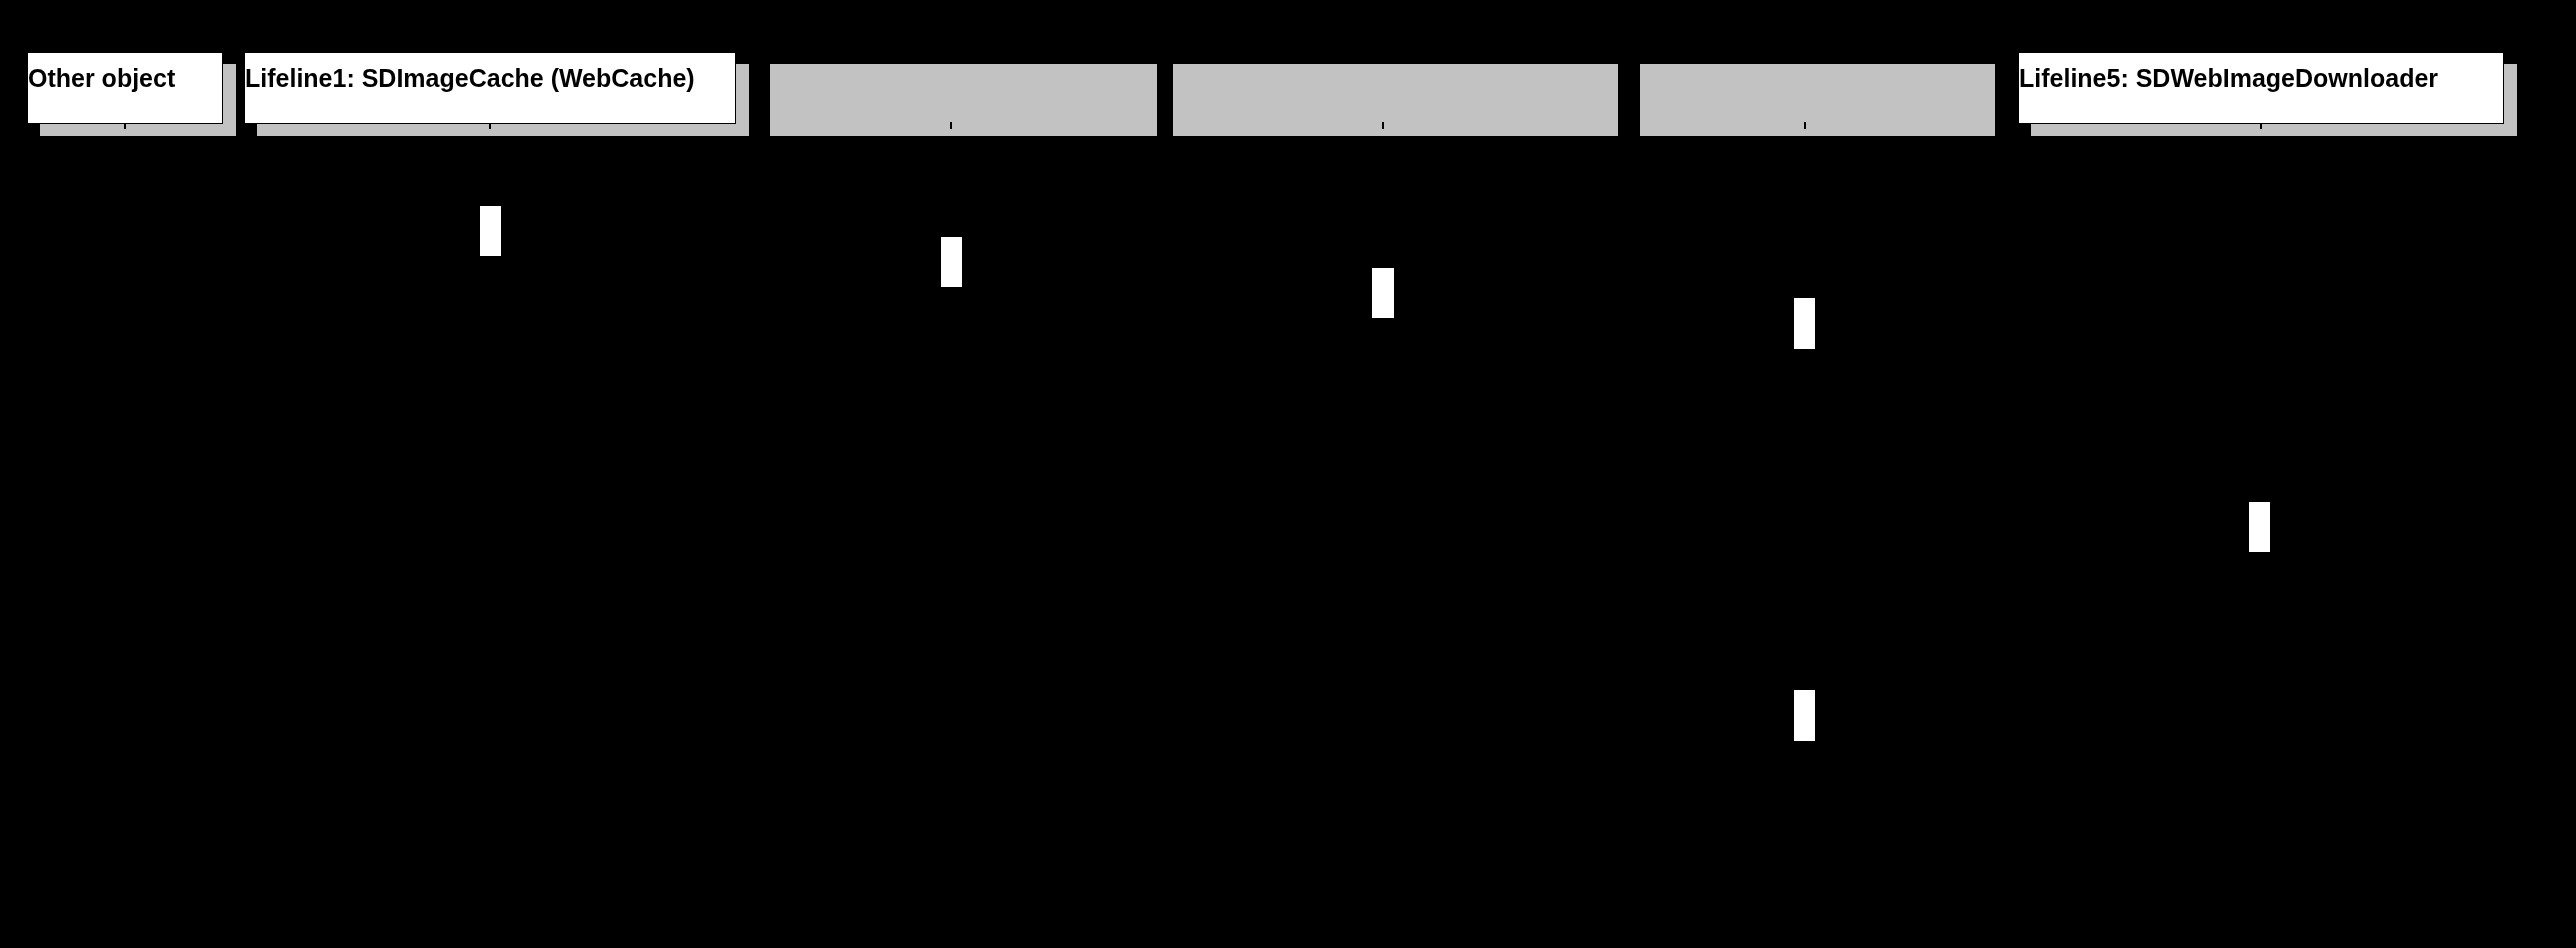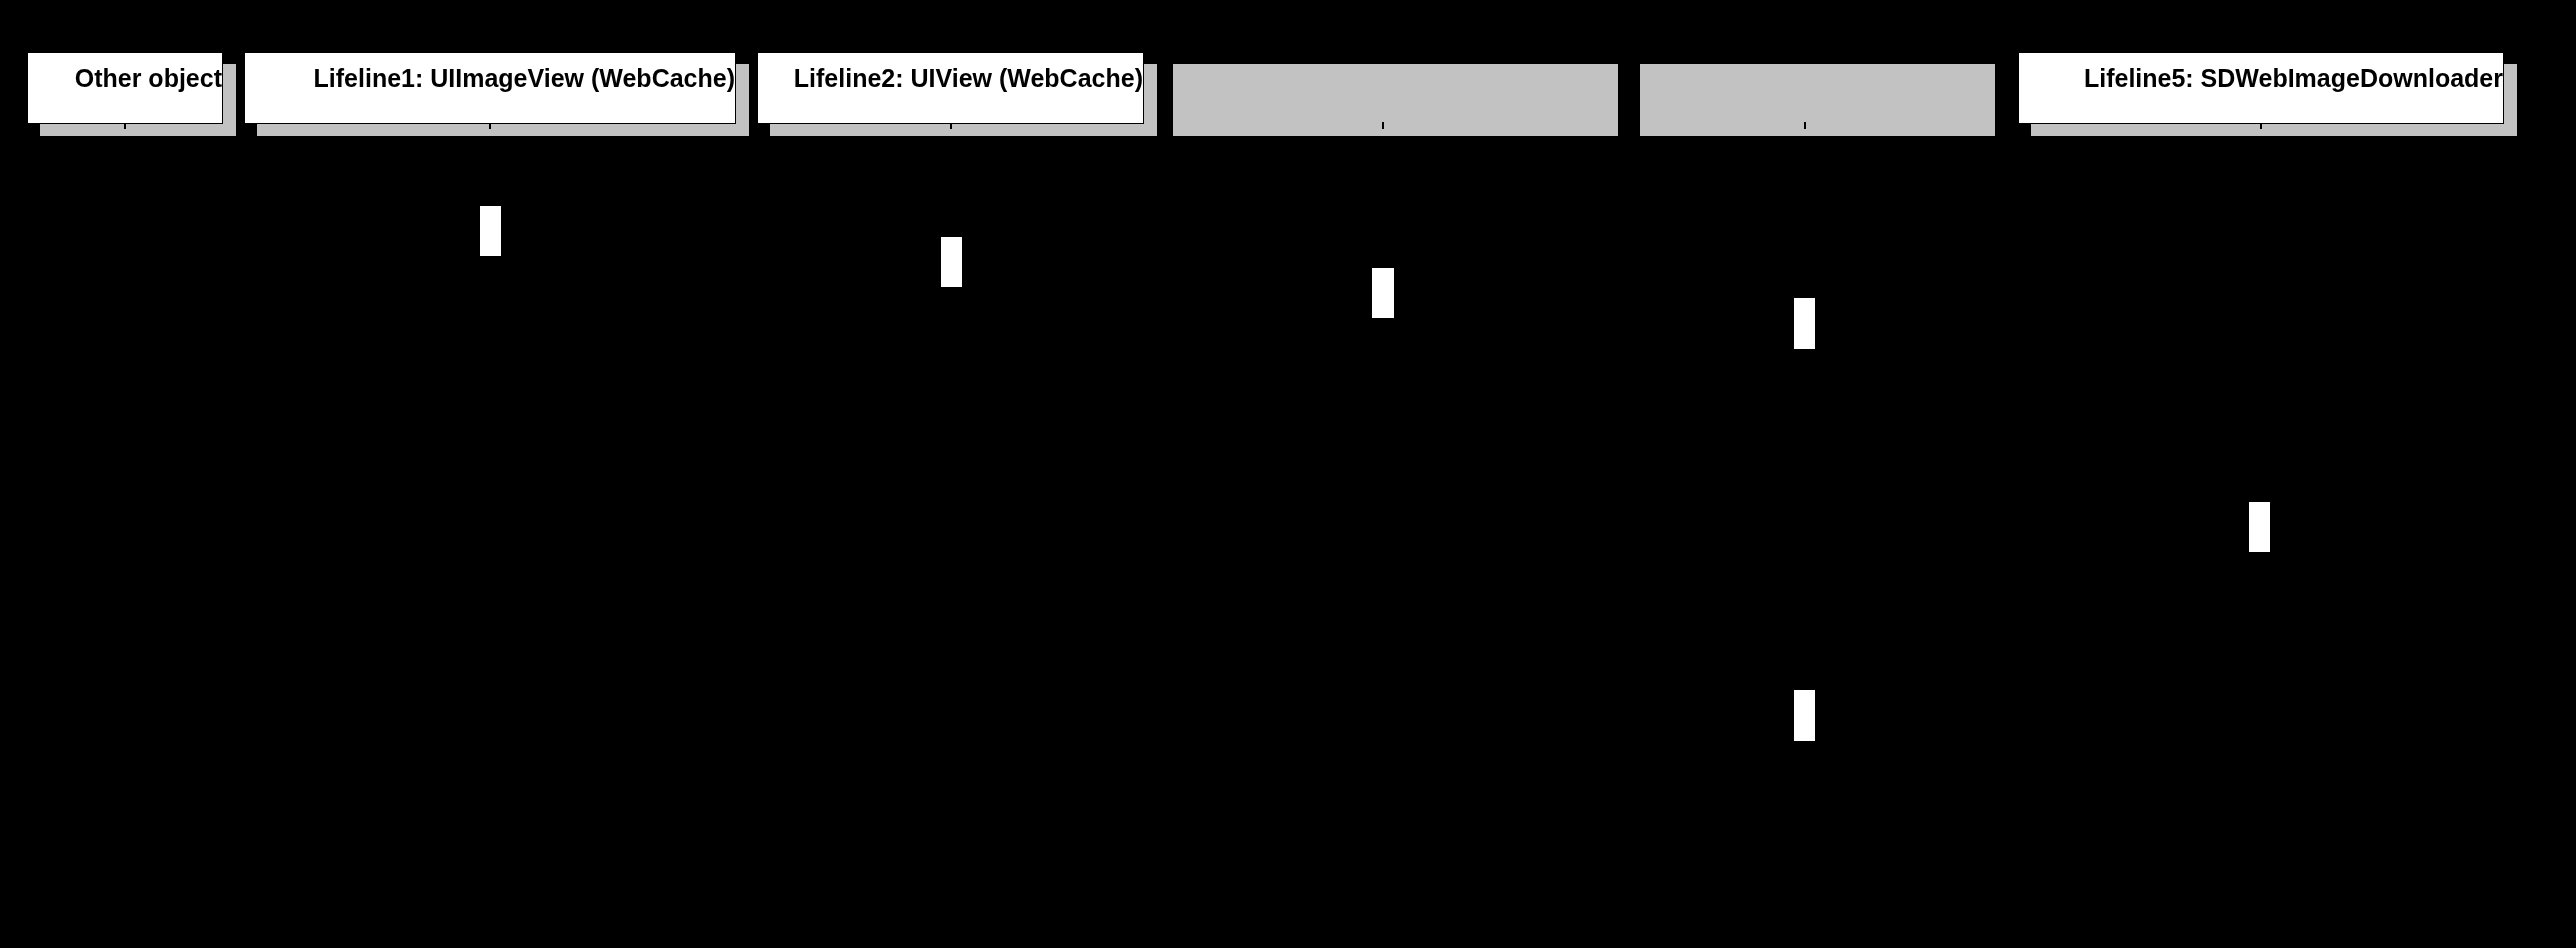--- a/index.html
+++ b/index.html
@@ -29,21 +29,21 @@
     z-index: 2;
   }
   .head {
     position: absolute;
     top: 52px;
     height: 72px;
     background: #ffffff;
     border: 1.9px solid #000000;
     box-sizing: border-box;
     z-index: 3;
-    text-align: right;
+    text-align: left;
   }
   .head span {
     display: inline-block;
     margin-top: 10.7px;
     font-size: 25px;
     font-weight: bold;
     color: #000000;
     white-space: nowrap;
   }
   .activation {
@@ -70,24 +70,21 @@
   <div class="lifeline" style="left:489px;"></div>
   <div class="lifeline" style="left:950px;"></div>
   <div class="lifeline" style="left:1382px;"></div>
   <div class="lifeline" style="left:1804px;"></div>
   <div class="lifeline" style="left:2260px;"></div>
 
   <div class="head" style="left:27px; width:196px;">
     <span>Other object</span>
   </div>
   <div class="head" style="left:244px; width:492px;">
-    <span>Lifeline1: UIImageView (WebCache)</span>
-  </div>
-  <div class="head" style="left:757px; width:387px;">
-    <span>Lifeline2: UIView (WebCache)</span>
+    <span>Lifeline1: SDImageCache (WebCache)</span>
   </div>
   <div class="head" style="left:2018px; width:486px;">
     <span>Lifeline5: SDWebImageDownloader</span>
   </div>
 
   <div class="activation" style="left:479px;  top:205px; width:23px; height:52px;"></div>
   <div class="activation" style="left:940px;  top:236px; width:23px; height:52px;"></div>
   <div class="activation" style="left:1371px; top:267px; width:24px; height:52px;"></div>
   <div class="activation" style="left:1793px; top:297px; width:23px; height:53px;"></div>
   <div class="activation" style="left:2248px; top:501px; width:23px; height:52px;"></div>

